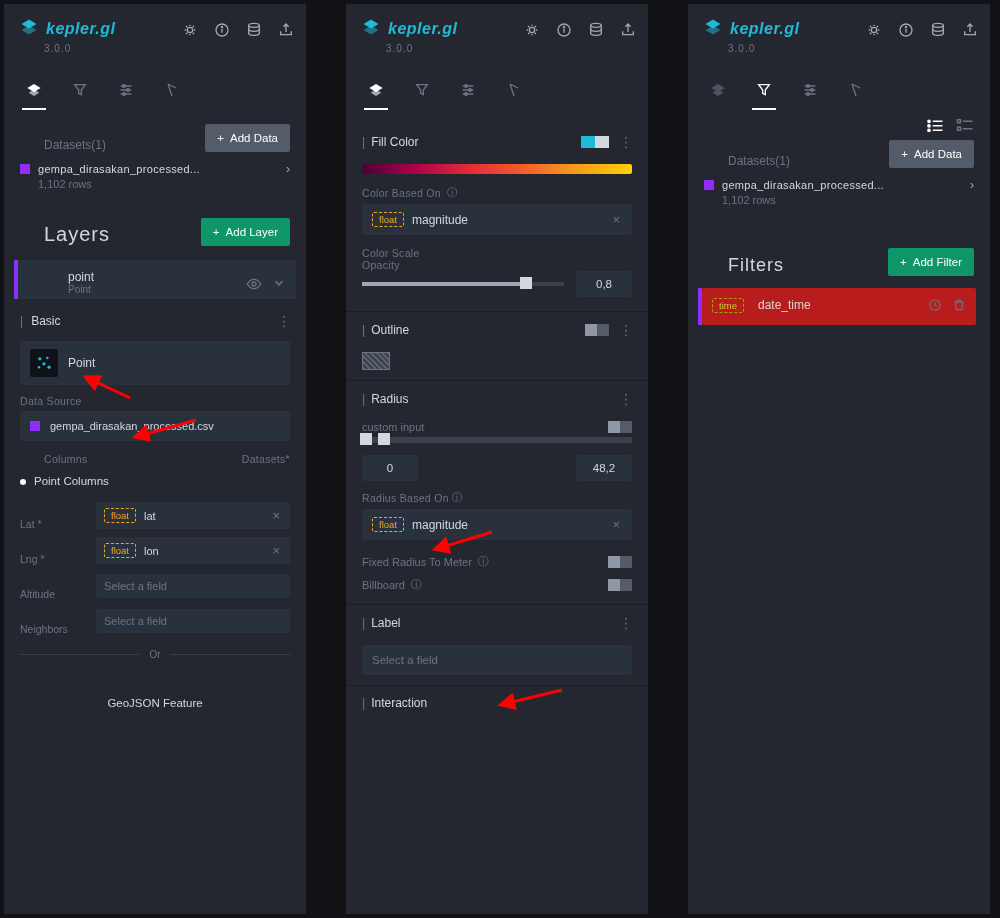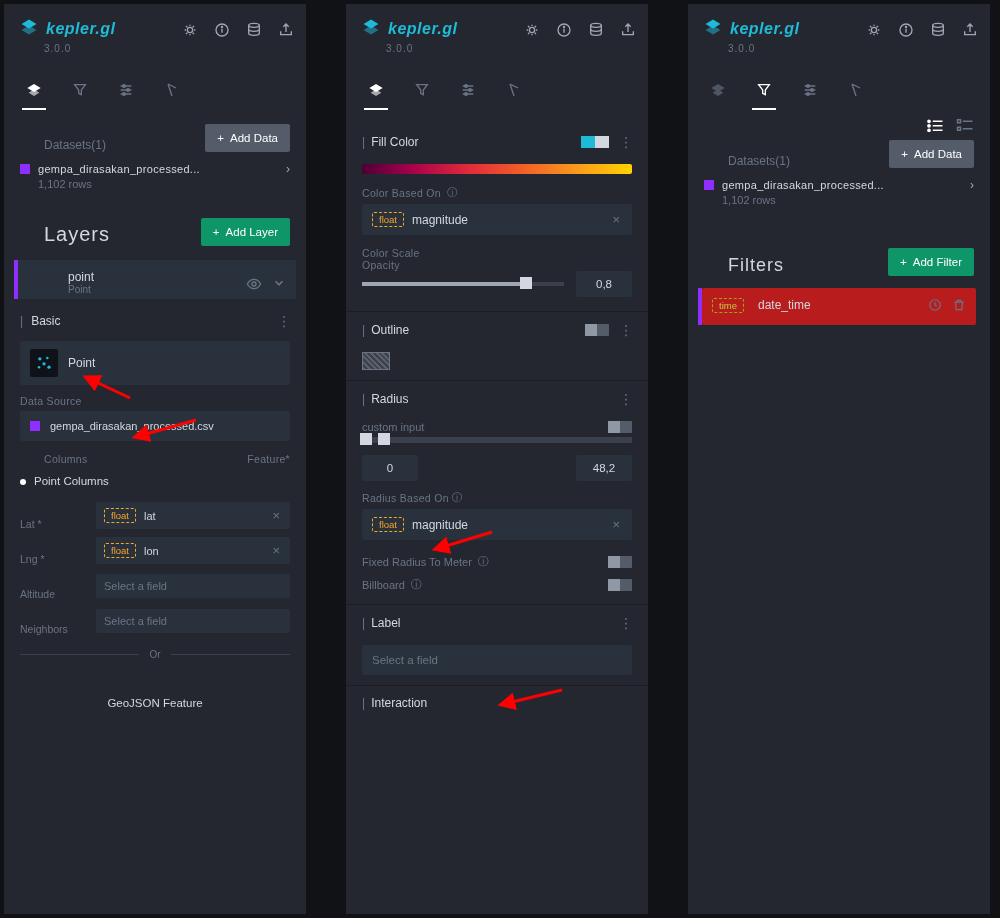--- a/index.html
+++ b/index.html
@@ -272,21 +272,21 @@
   <div class="section" style="margin-top:6px">
     <div class="label-small">Data Source</div>
   </div>
   <div class="type-card" style="padding:9px 10px">
     <span class="ds-swatch"></span>
     <span style="color:#D3D8E0;font-size:11px">gempa_dirasakan_processed.csv</span>
   </div>
 
   <div class="section row" style="margin-top:8px">
     <span class="label-small">Columns</span>
-    <span class="label-small">Feature*</span>
+    <span class="label-small">Datasets*</span>
   </div>
 
   <div class="section" style="margin-top:10px">
     <div style="color:#D3D8E0;font-size:11.5px"><span class="bullet"></span><span>Point Columns</span></div>
 
     <div class="field-row" style="margin-top:14px">
       <span class="field-label">Lat *</span>
       <div class="field-input">
         <div style="display:flex;gap:8px;align-items:center">
             <span class="chip">float</span>

